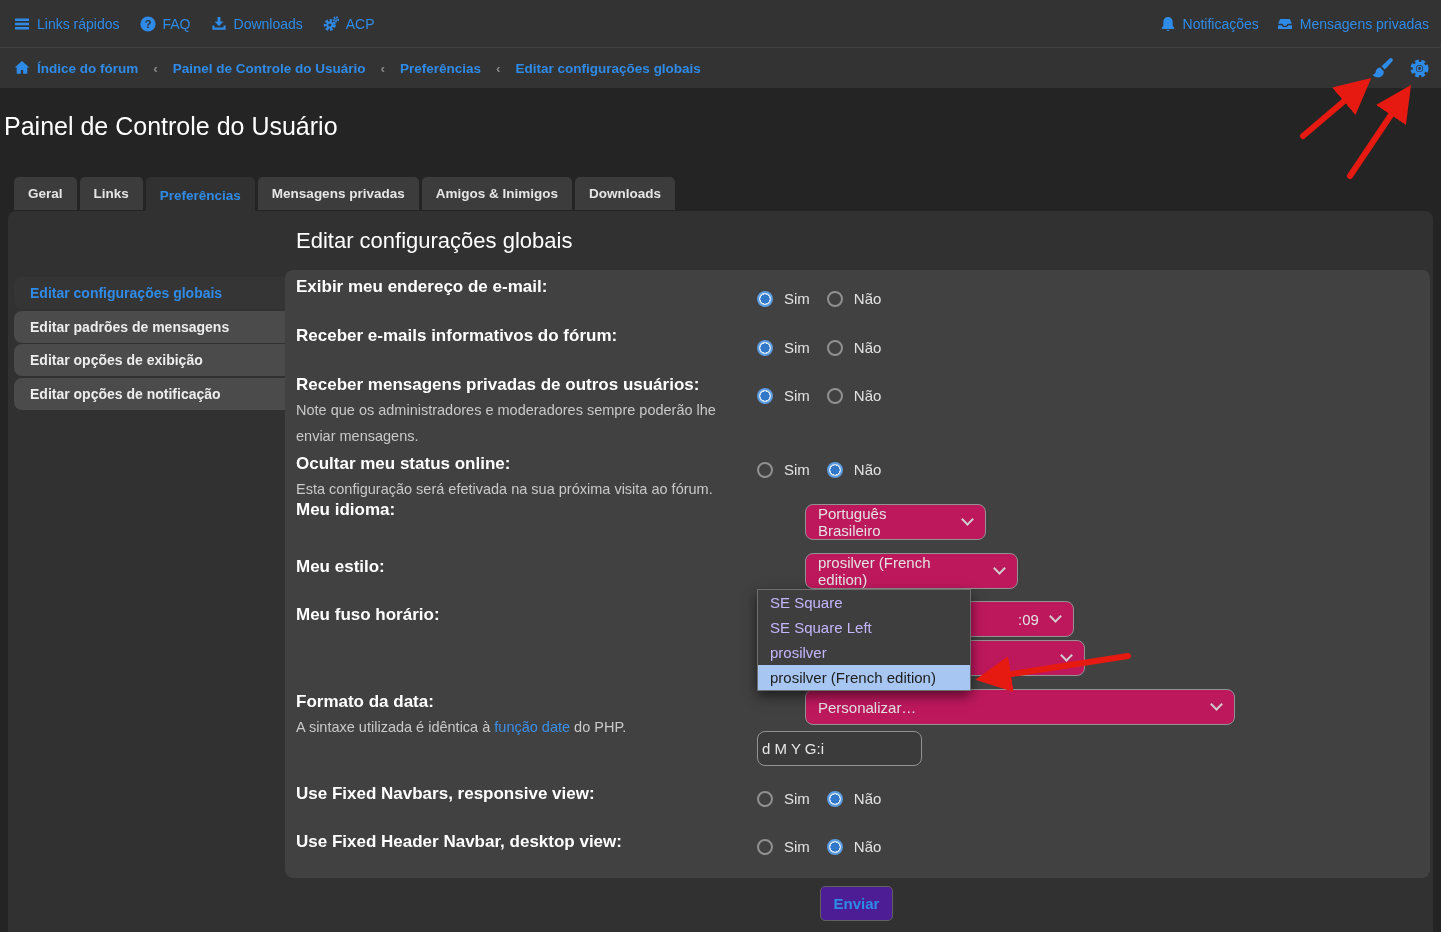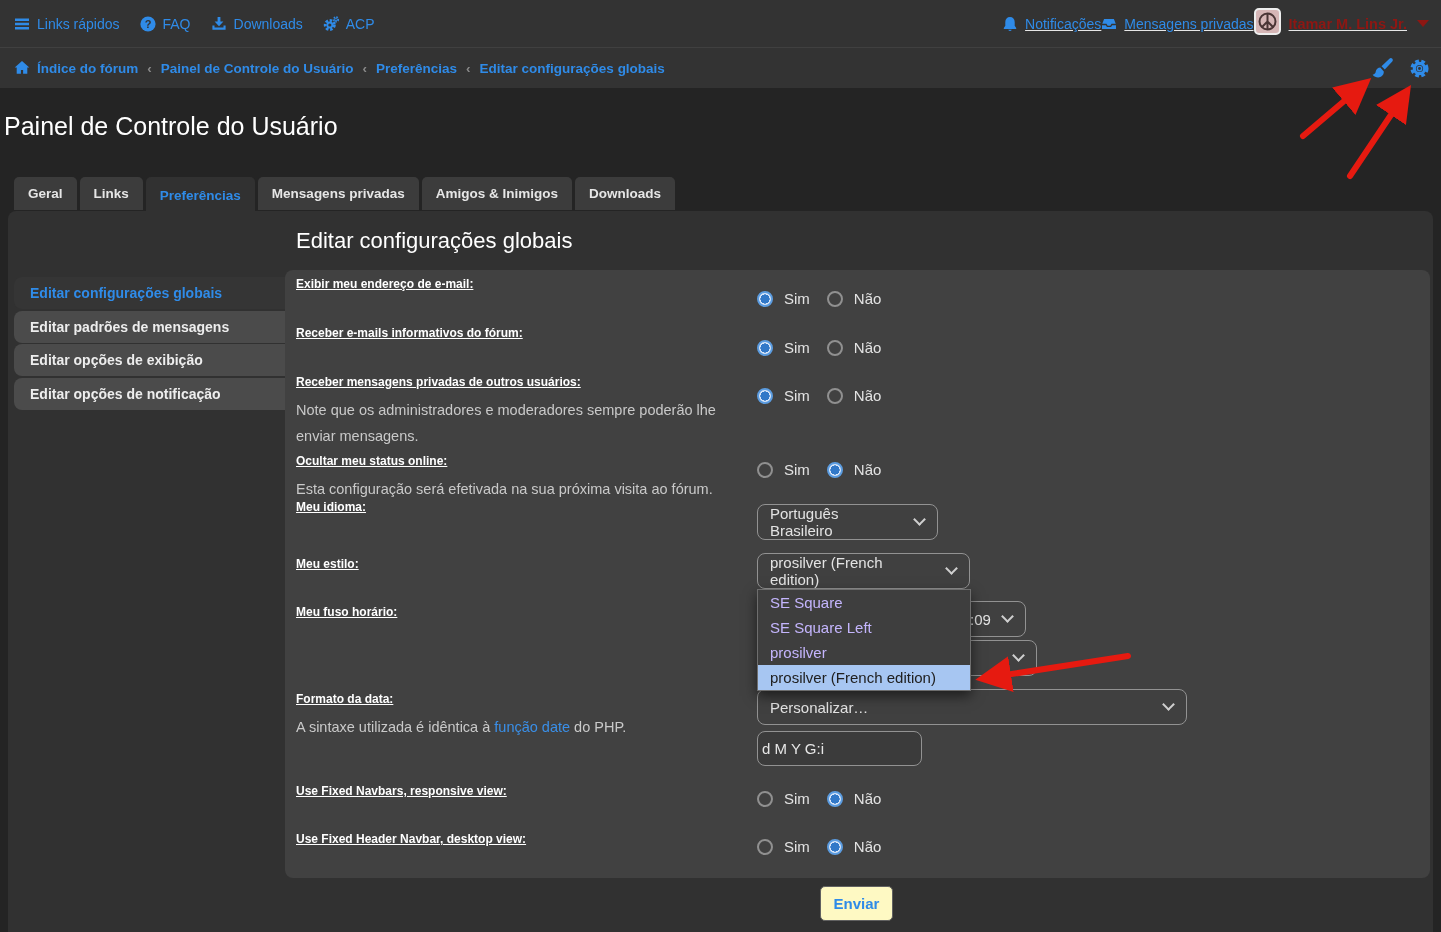--- a/index.html
+++ b/index.html
@@ -3,28 +3,28 @@
 <meta charset="utf-8">
 <style>
   * { margin:0; padding:0; box-sizing:border-box; }
   html,body { width:1441px; height:932px; overflow:hidden; }
   body { background:#242424; font-family:"Liberation Sans", sans-serif; position:relative; color:#e6e6e6; }
 
   
   .bar1 { position:absolute; left:0; top:0; width:1441px; height:47px; background:#333333; display:flex; align-items:center; padding:0 12px 0 14px; }
   .bar2 { position:absolute; left:0; top:47px; width:1441px; height:41px; background:#333333; border-top:1px solid #404040; display:flex; align-items:center; padding:0 14px; }
   .grp { display:flex; align-items:flex-end; gap:20px; }
-  .grp-right { margin-left:auto; display:flex; align-items:center; gap:0;text-decoration:underline; }
+  .grp-right { margin-left:auto; display:flex; align-items:center; gap:18px; }
   .hlink { display:flex; align-items:center; gap:7px; color:#2f8be8; font-size:14px; cursor:pointer; text-decoration:none; }
   .hlink svg { width:16px; height:16px; display:block; }
   .icon { display:inline-flex; align-items:center; justify-content:center; color:#2f8be8; }
   .userbox { display:flex; align-items:center; gap:8px; cursor:pointer; }
   .uname { color:#8e1713; font-weight:bold; font-size:14.5px; }
   .ucaret { width:0; height:0; border-left:6px solid transparent; border-right:6px solid transparent; border-top:7px solid #8e1713; margin-left:2px; }
-  .crumb { display:flex; align-items:center; gap:9px; font-weight:bold; font-size:13.5px; }
+  .crumb { display:flex; align-items:center; gap:15px; font-weight:bold; font-size:13.5px; }
   .crumb a { color:#2f8be8; text-decoration:none; display:flex; align-items:center; gap:7px; }
   .crumb .sep { color:#8a8a8a; font-weight:bold; }
   .bar2-icons { position:absolute; right:10px; top:8px; display:flex; gap:13px; align-items:center; }
   .bar2-icons .tool { width:24px; height:24px; color:#2f8be8; cursor:pointer; display:flex; align-items:center; justify-content:center; }
   .bar2-icons svg { width:23px; height:23px; }
 
   .page-title { position:absolute; left:4px; top:112px; font-size:25px; color:#ffffff; }
 
   
   .tabs { position:absolute; left:14px; top:177px; display:flex; gap:3px; align-items:flex-start; z-index:2; }
@@ -33,37 +33,37 @@
 
   .container { position:absolute; left:8px; top:211px; width:1425px; height:721px; background:#313131; border-radius:8px 8px 0 0; }
   .panel { position:absolute; left:285px; top:270px; width:1145px; height:608px; background:#414141; border-radius:8px; }
   .panel-heading { position:absolute; left:296px; top:228px; font-size:22px; color:#ffffff; }
 
   
   .side-item { position:absolute; left:14px; width:271px; height:32px; background:#4b4b4b; border-radius:8px 0 0 8px; display:flex; align-items:center; padding-left:16px; font-weight:bold; font-size:14px; color:#ededed; cursor:pointer; }
   .side-item.active { background:#353535; color:#2f8be8; }
 
   
-  .flabel { position:absolute; left:296px; width:455px; font-weight:bold; font-size:12px; color:#ffffff;text-decoration:underline; }
+  .flabel { position:absolute; left:296px; width:455px; font-weight:bold; font-size:17px; color:#ffffff; }
   .fnote { position:absolute; left:296px; width:452px; font-size:14.5px; color:#c9c9c9; line-height:26px; }
   .fnote a { color:#3a8fe8; text-decoration:none; cursor:pointer; }
   .rgroup { position:absolute; left:757px; display:flex; align-items:center; gap:11px; }
   .rad { width:16px; height:16px; border-radius:50%; border:2px solid #909090; cursor:pointer; flex:none; }
   .rad.on { border:2px solid #5b9ce0; background:radial-gradient(circle,#3178c8 0 4.5px,#d9e6f8 4.6px); }
   .rlab { font-size:15px; color:#e3e3e3; margin-right:6px; }
-  .select { position:absolute; background:#404040; border:1px solid #929292; border-radius:8px; color:#e3e3e3; font-size:15px; display:flex; align-items:center; padding:0 34px 0 12px; cursor:pointer; height:36px; }
+  .select { position:absolute; background:#be185d; border:1px solid #929292; border-radius:8px; color:#e3e3e3; font-size:15px; display:flex; align-items:center; padding:0 34px 0 12px; cursor:pointer; height:36px;margin-left:48px; }
   .chev { width:9px; height:9px; border-right:2px solid #cfcfcf; border-bottom:2px solid #cfcfcf; transform:rotate(45deg); position:absolute; right:13px; top:calc(50% - 7px); }
   .tinput { position:absolute; background:#3b3b3b; border:1px solid #929292; border-radius:8px; color:#e6e6e6; font-size:15px; display:flex; align-items:center; padding:0 4px; height:35px; cursor:text; }
 
   
   .dd { position:absolute; left:757px; top:589px; width:214px; background:#3e3e3e; border:1px solid #6e6e6e; box-shadow:0 5px 12px rgba(0,0,0,.55); z-index:5; }
   .dd-opt { height:25px; display:flex; align-items:center; padding-left:12px; font-size:15px; color:#c4b5fd; cursor:pointer; }
   .dd-opt.hl { background:#a7c6f2; color:#202020; }
 
-  .submit-btn { position:absolute; left:820px; top:886px; width:73px; height:35px; background:#fef9c3; border:1px solid #616161; border-radius:5px; color:#2f8be8; font-weight:bold; font-size:15px; display:flex; align-items:center; justify-content:center; cursor:pointer; }
+  .submit-btn { position:absolute; left:820px; top:886px; width:73px; height:35px; background:#4c1d95; border:1px solid #616161; border-radius:5px; color:#2f8be8; font-weight:bold; font-size:15px; display:flex; align-items:center; justify-content:center; cursor:pointer; }
 
   .arrows { position:absolute; left:0; top:0; width:1441px; height:932px; z-index:9; pointer-events:none; }
 </style>
 </head>
 <body>
 
 <div class="bar1">
   <div class="grp">
       <a class="hlink">
         <span class="icon ">
@@ -117,31 +117,20 @@
       </a>
       <a class="hlink">
         <span class="icon ">
           <svg viewBox="0 0 16 16" style="width: 16px; height: 16px;">
             <path d="M1 13V8.4L3.1 3h9.8L15 8.4V13z" fill="currentColor"></path>
             <path d="M1 8.5h4.1l1.2 1.9h3.4l1.2-1.9H15" stroke="#333" stroke-width="1.3" fill="none"></path>
           </svg>
         </span>
         <span>Mensagens privadas</span>
       </a>
-      <div class="userbox">
-        <span><svg width="27" height="27" viewBox="0 0 27 27">
-            <rect x="1" y="1" width="25" height="25" rx="4" fill="#d6b6b6" stroke="#eeeeee" stroke-width="2"></rect>
-            <g stroke="#4a3535" stroke-width="2" fill="none">
-              <circle cx="13.5" cy="13.5" r="8"></circle>
-              <path d="M13.5 5.5v16M13.5 13.5l-5.7 5.7M13.5 13.5l5.7 5.7"></path>
-            </g>
-          </svg></span>
-        <span class="uname">Itamar M. Lins Jr.</span>
-        <span class="ucaret"></span>
-      </div>
     </div>
 </div>
 
 <div class="bar2">
   <div class="crumb">
       <a>
         <span class="icon ">
           <svg viewBox="0 0 16 16" fill="currentColor" style="width: 16px; height: 16px;">
             <path d="M8 1.1.7 7.6h2v6.2h4.2V9.9h2.2v3.9h4.2V7.6h2z"></path>
           </svg>

